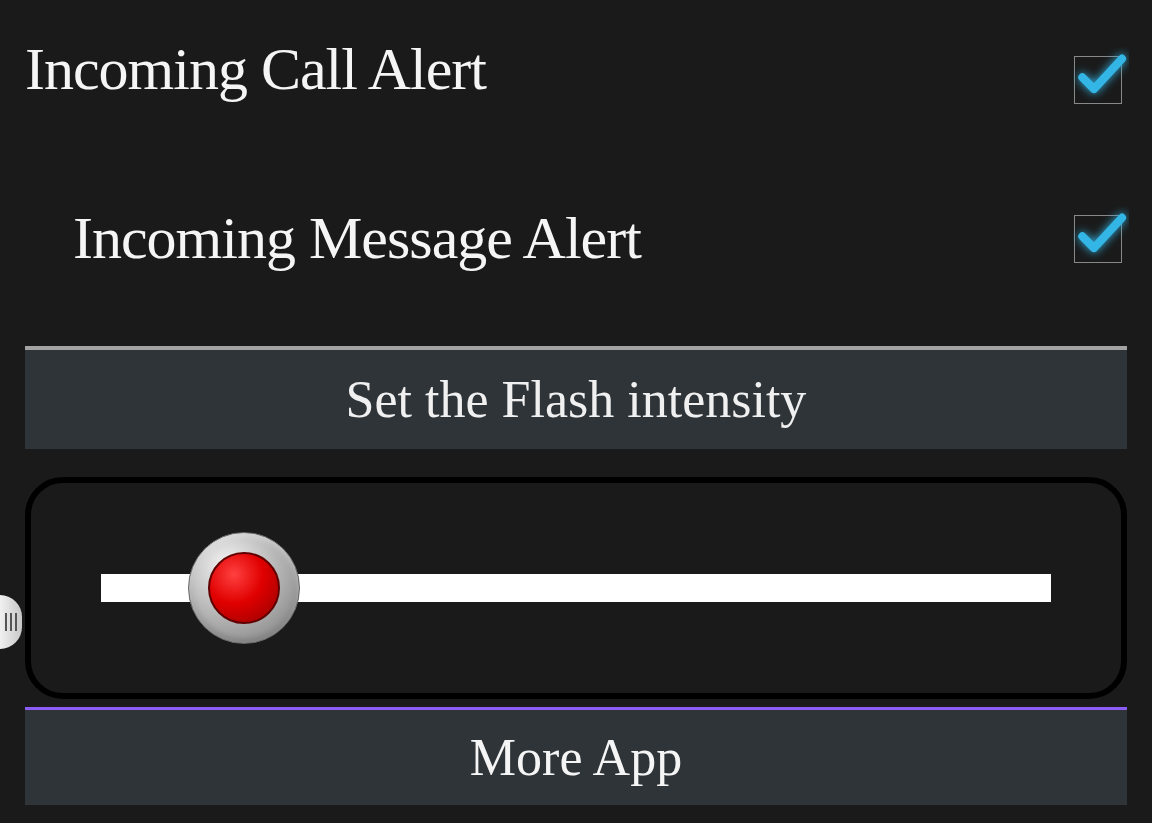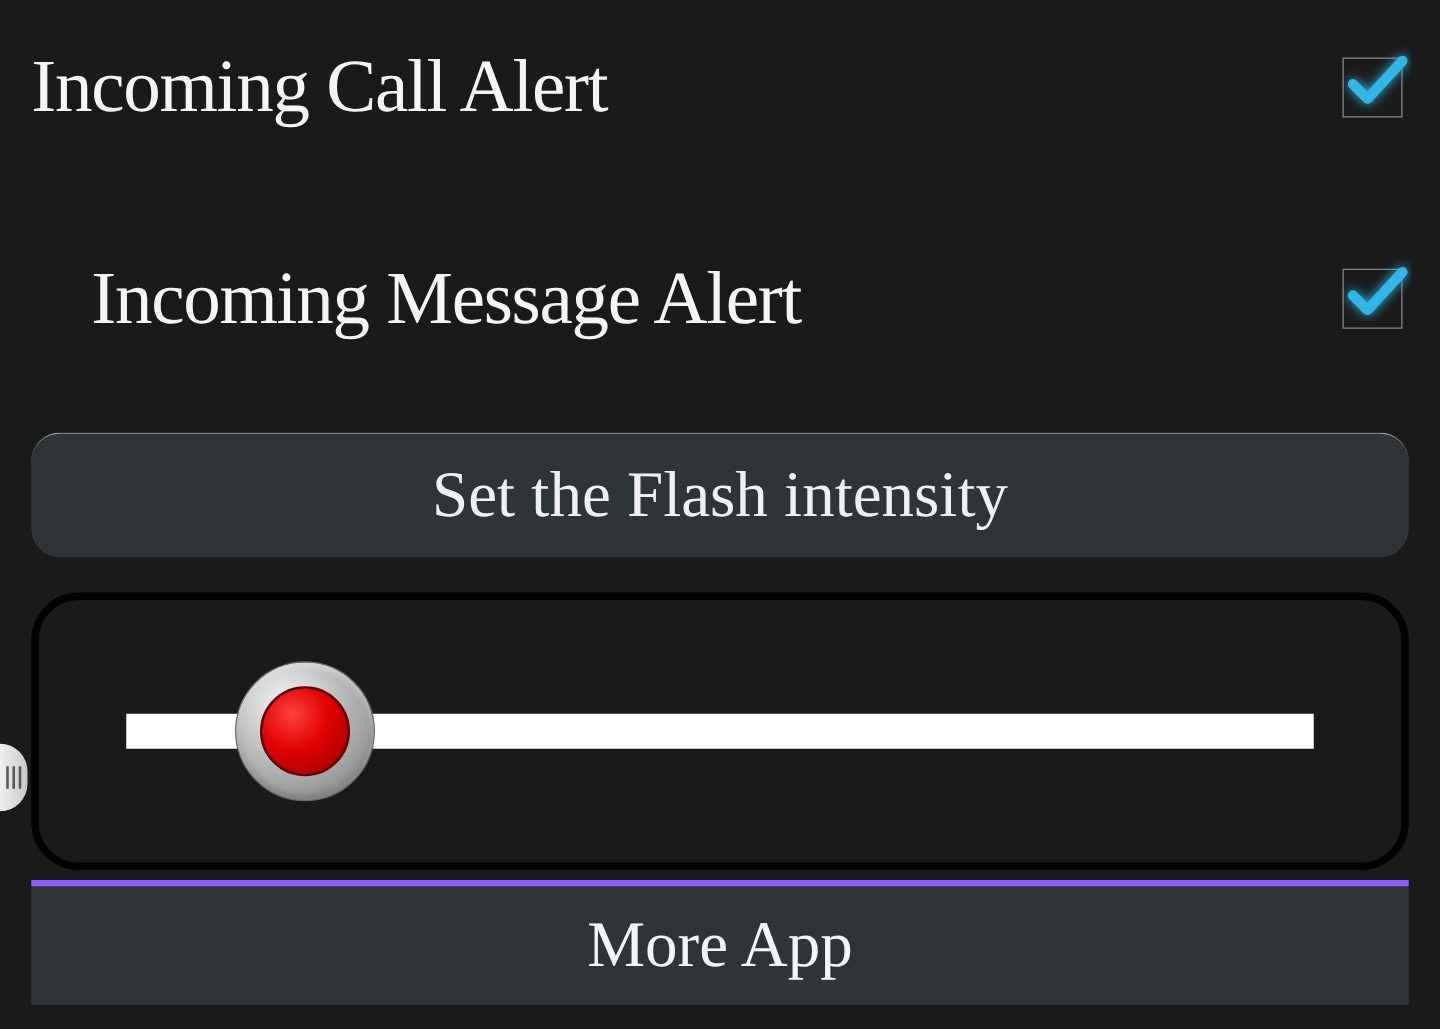--- a/index.html
+++ b/index.html
@@ -45,22 +45,21 @@
       top: -10px;
       left: -2px;
     }
     .section-header {
       background: #2e3438;
       margin: 18px 25px 0 25px;
       padding: 20px 0;
       text-align: center;
       font-size: 52px;
       color: #f0f0f0;
-      border-top: 1px solid #a3a3a3;
-      border-radius: 23px;
+      border-top: 4px solid #a3a3a3;
     }
     .slider-container {
       border: 6px solid #000;
       border-radius: 38px;
       margin: 28px 25px 0 25px;
       height: 222px;
       display: flex;
       align-items: center;
       padding: 0 70px;
       position: relative;
@@ -92,21 +91,21 @@
       background: radial-gradient(circle at 35% 30%, #ff4040, #e00000 45%, #a00000 90%);
       border: 2px solid #600000;
     }
     .more-app-button {
       background: #2e3438;
       margin: 8px 25px 0 25px;
       padding: 18px 0;
       text-align: center;
       font-size: 52px;
       color: #f5f5f5;
-      border-top: 5px solid #8b5cf6;
+      border-top: 3px solid #8b5cf6;
     }
     .drawer-handle {
       position: absolute;
       left: 0;
       top: 595px;
       width: 22px;
       height: 54px;
       background: linear-gradient(to right, #f0f0f0, #c8c8c8);
       border-radius: 0 27px 27px 0;
       display: flex;
@@ -115,20 +114,21 @@
       gap: 3px;
     }
     .drawer-handle span {
       width: 2px;
       height: 18px;
       background: #555;
     }
     .row-1 {
       padding-top: 35px;
       padding-bottom: 55px;
+      align-items: flex-end;
     }
     .row-2 {
       padding-top: 45px;
       padding-bottom: 55px;
       margin-left: 48px;
     }
   </style>
 </head>
 <body>
 

